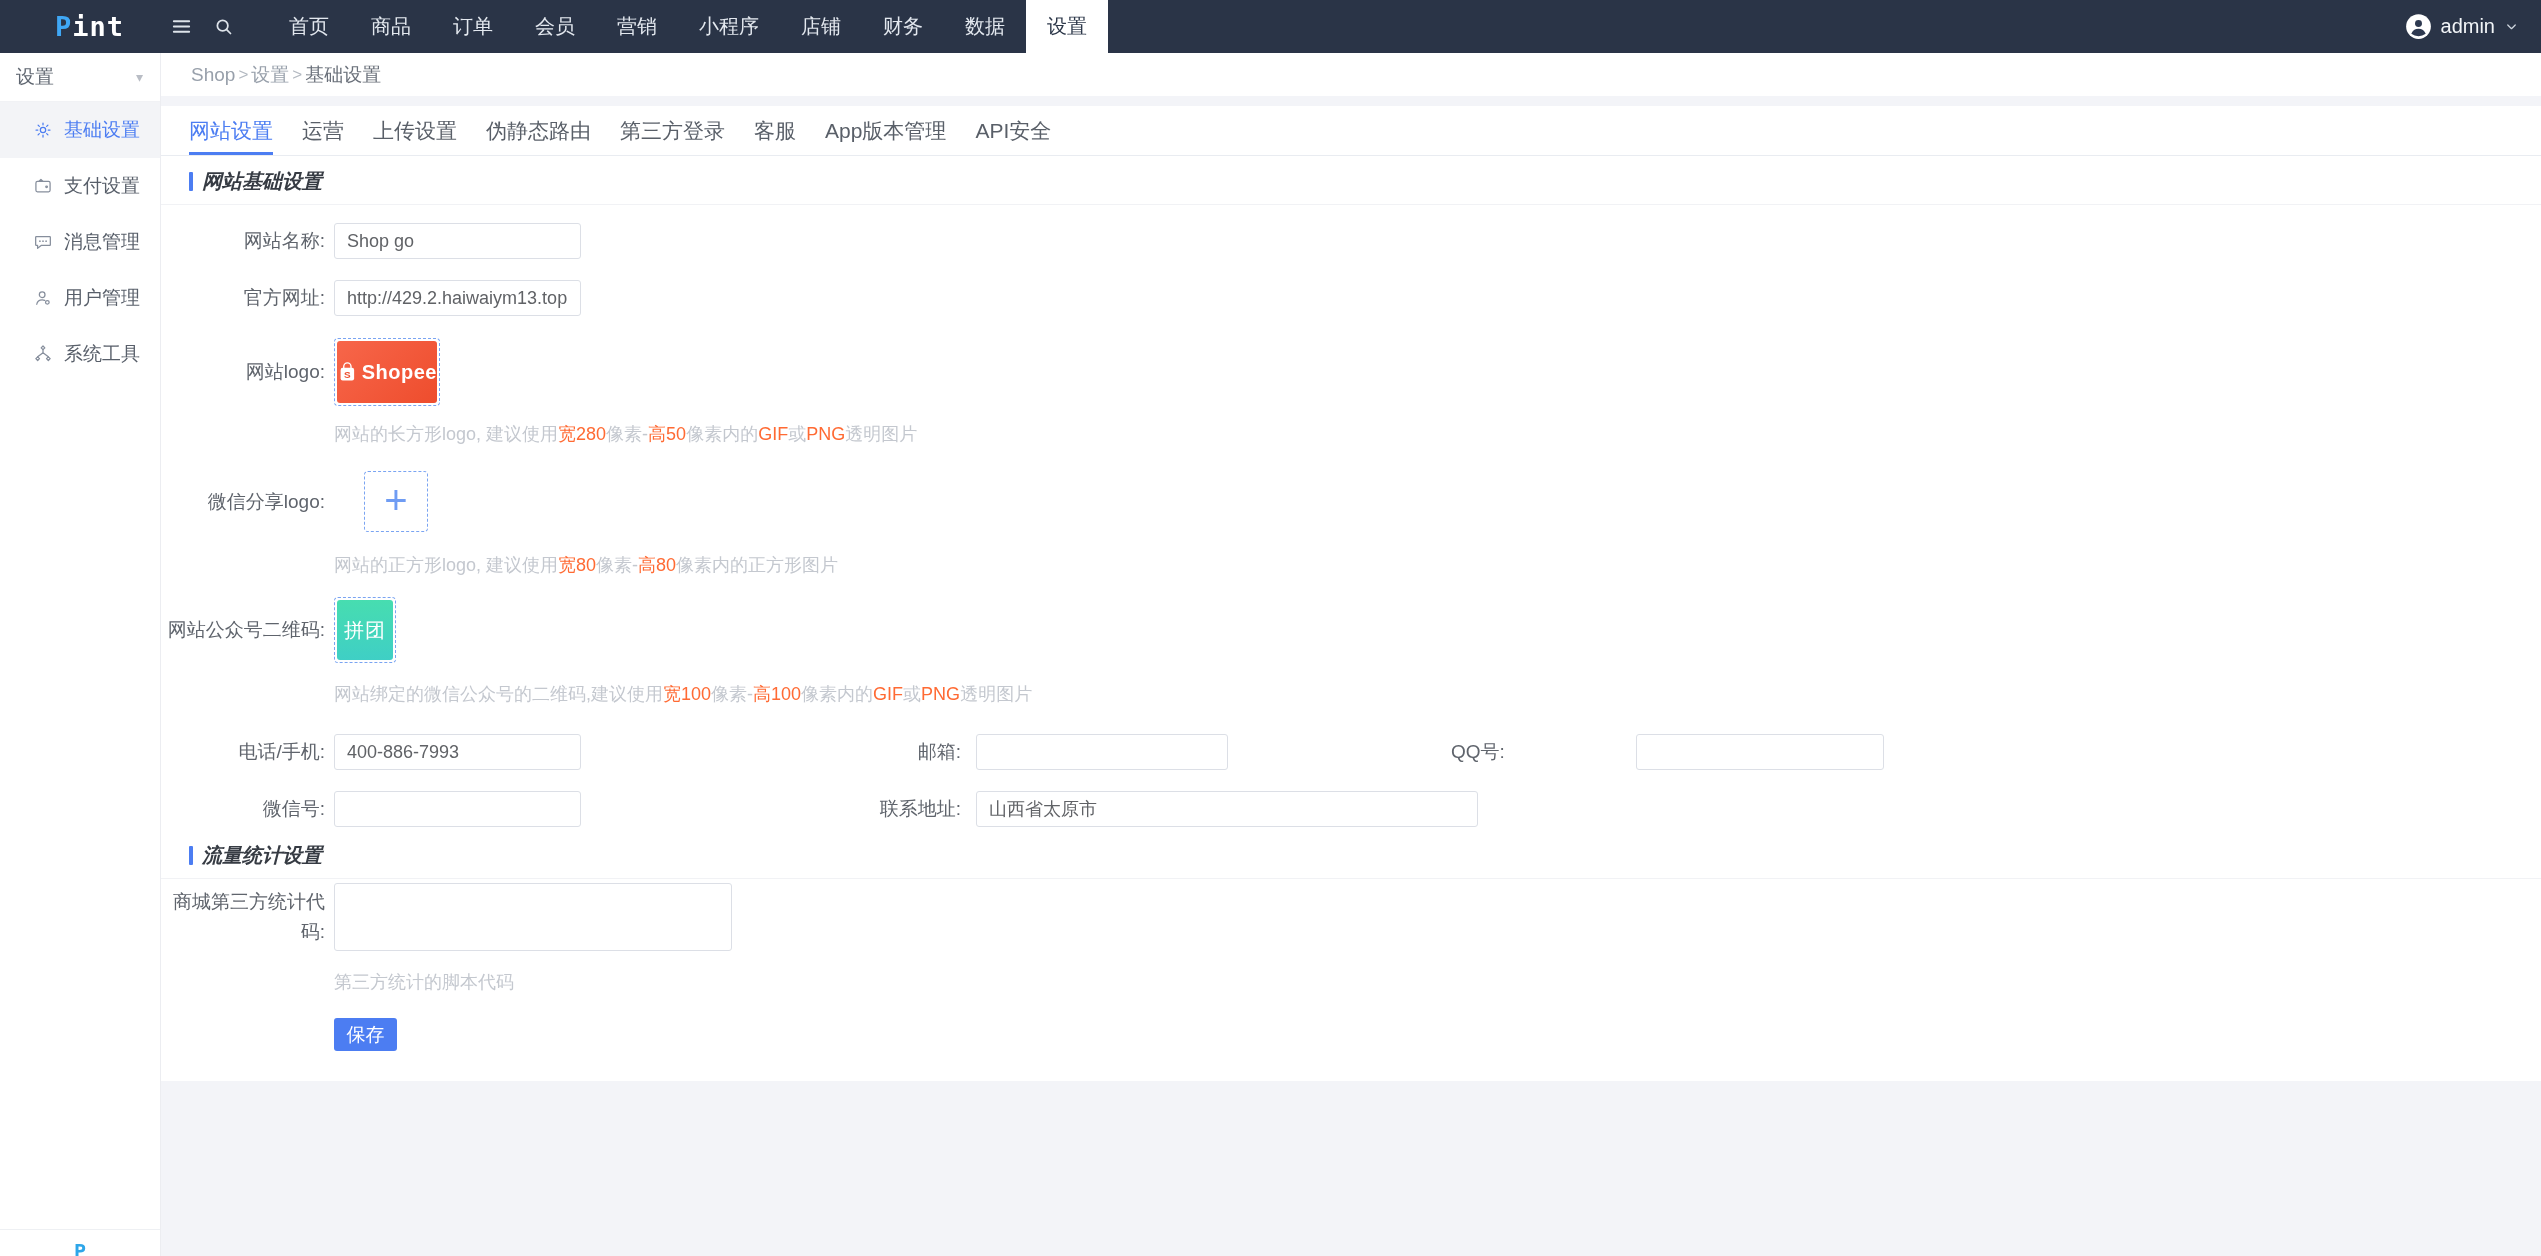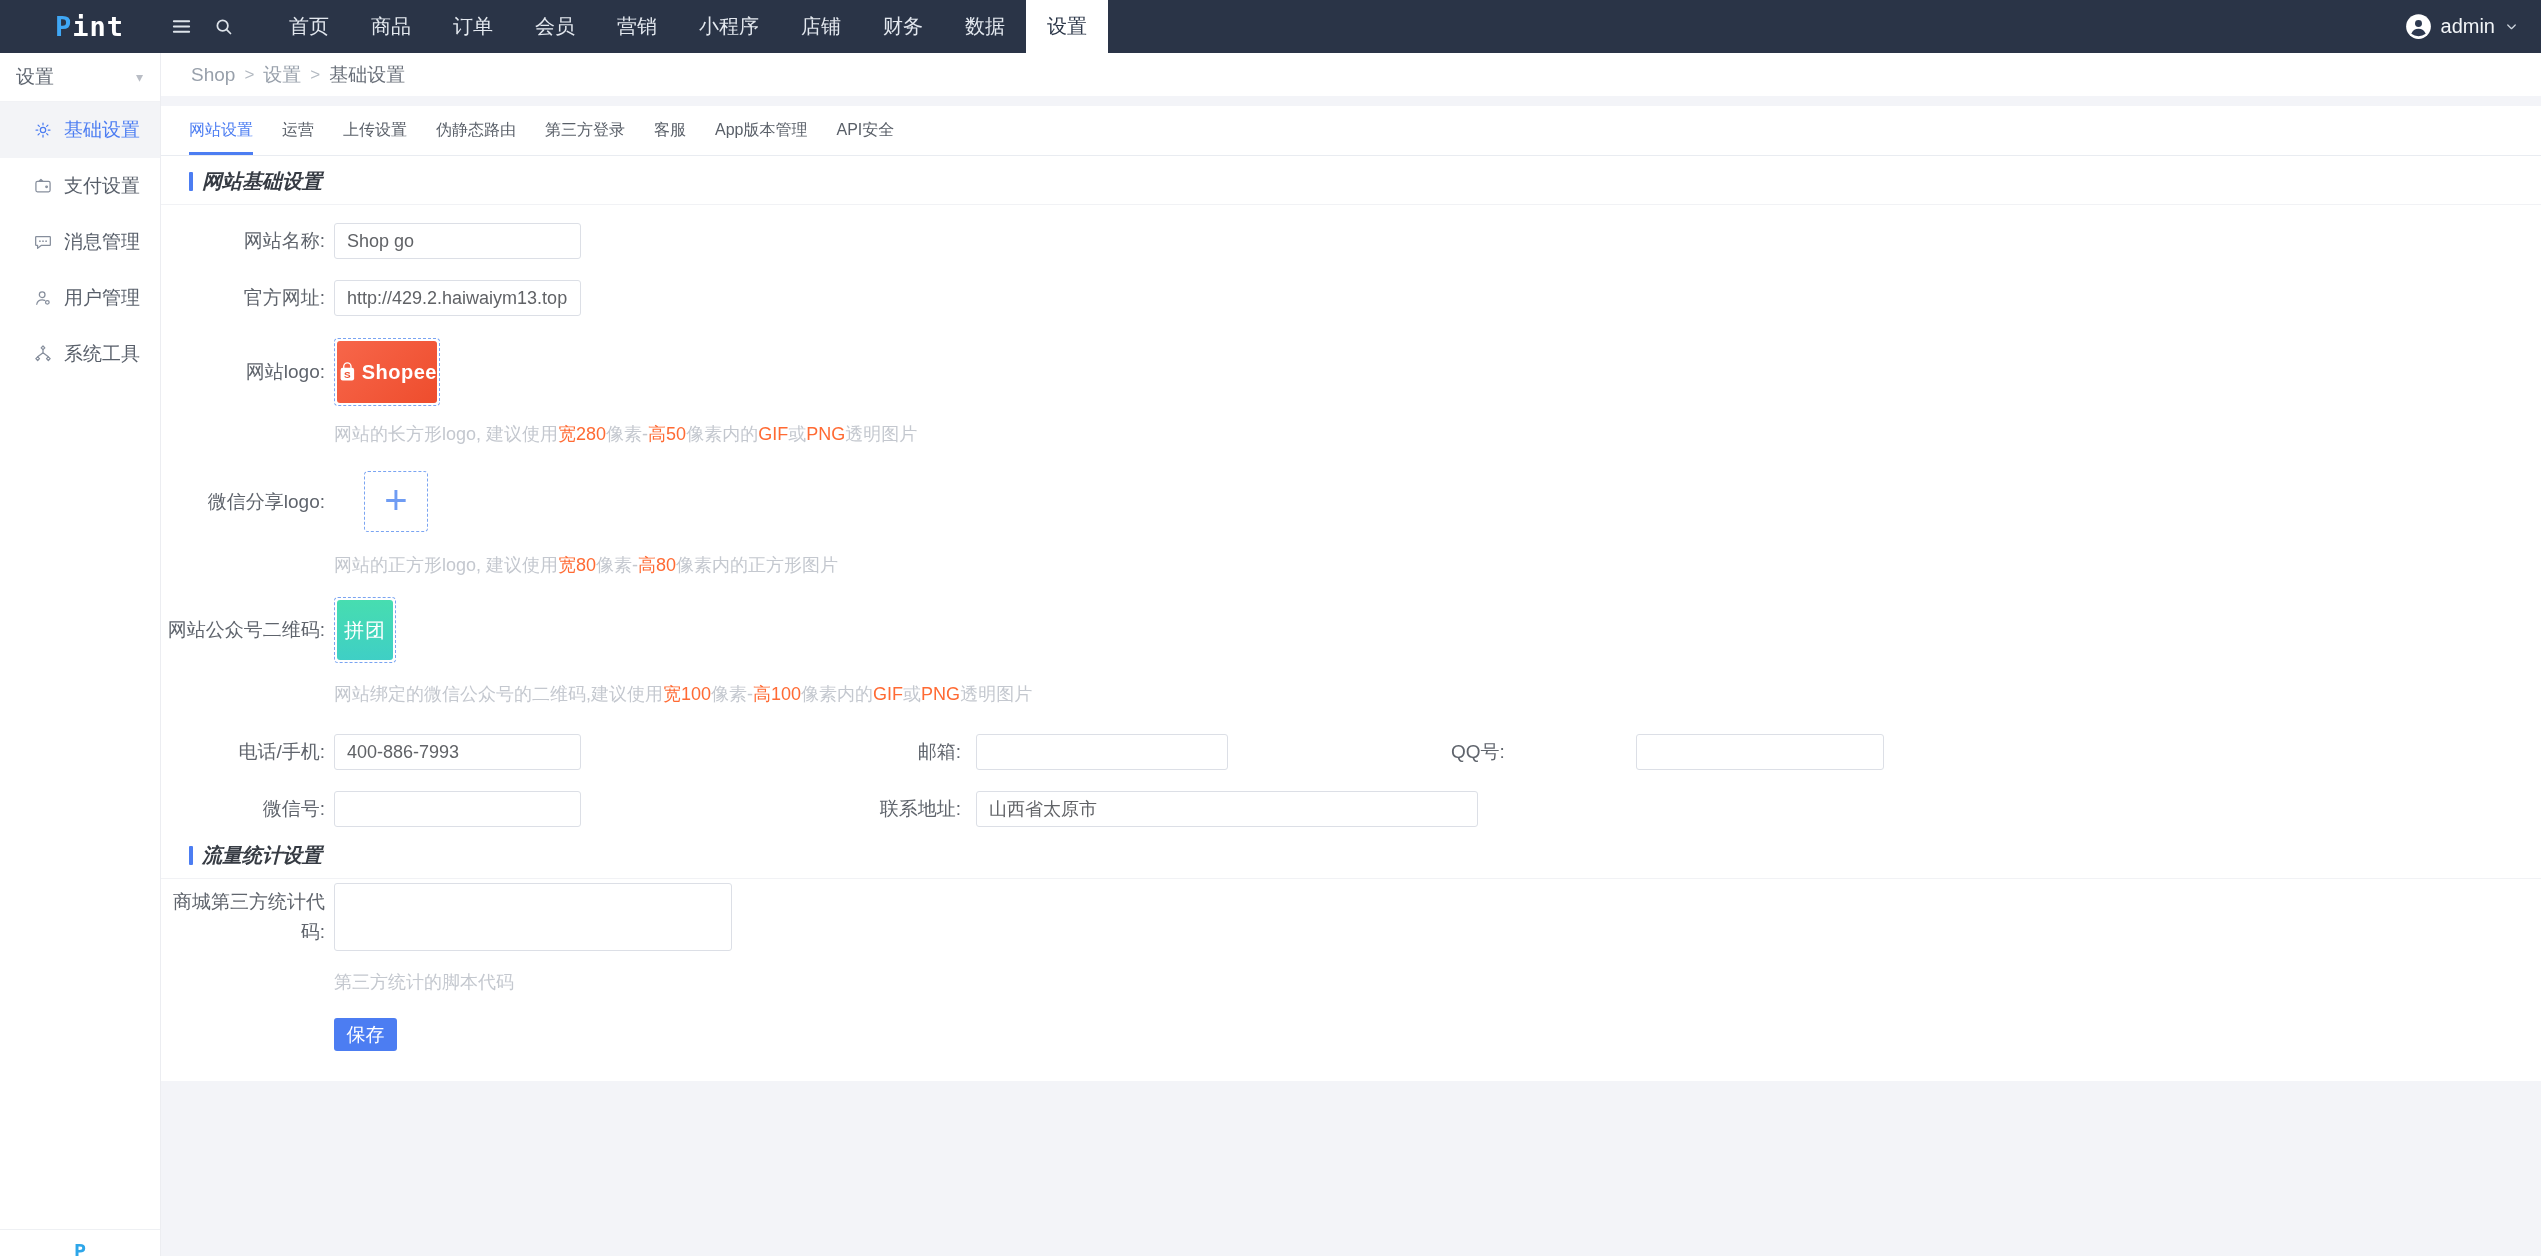--- a/index.html
+++ b/index.html
@@ -30,30 +30,30 @@
   .sidebar-header .tri{color:#b9bdc5;font-size:14px;}
   .side-item{height:56px;display:flex;align-items:center;padding-left:33px;gap:11px;font-size:19px;color:#585f6a;cursor:pointer;}
   .side-item svg{width:20px;height:20px;stroke:#868e9c;fill:none;stroke-width:1.5;stroke-linecap:round;stroke-linejoin:round;flex-shrink:0;}
   .side-item.active{background:#f3f4f7;color:var(--accent);}
   .side-item.active svg{stroke:var(--accent);}
   .sidebar-footer{position:absolute;left:0;right:0;bottom:0;height:27px;border-top:1px solid #eef0f3;display:flex;justify-content:center;}
   .p-logo{font-family:"DejaVu Sans Mono",monospace;font-weight:bold;font-size:20px;color:#2ea6e9;margin-top:9px;}
 
   
   .main{position:absolute;top:53px;left:161px;right:0;bottom:0;}
-  .breadcrumb{height:43px;background:#fff;display:flex;align-items:center;padding-left:30px;gap:9px;font-size:19px;color:#98a0ab;}
+  .breadcrumb{height:43px;background:#fff;display:flex;align-items:center;padding-left:30px;gap:3px;font-size:19px;color:#98a0ab;}
   .breadcrumb .sep{color:#b3b9c1;font-size:17px;}
   .breadcrumb .cur{color:#6a707a;}
   .breadcrumb .bc-link{cursor:pointer;}
   .gapband{height:10px;}
   .card{background:#fff;min-height:975px;padding-bottom:20px;}
 
   
   .tabs{height:50px;display:flex;gap:29px;padding-left:28px;border-bottom:1px solid #e9ecf1;}
-  .tab{display:flex;align-items:center;position:relative;font-size:16px;color:#595f68;cursor:pointer;white-space:nowrap;}
+  .tab{display:flex;align-items:center;position:relative;font-size:21px;color:#595f68;cursor:pointer;white-space:nowrap;}
   .tab.active{color:var(--accent);}
   .tab.active::after{content:"";position:absolute;left:0;right:0;bottom:0;height:3px;background:var(--accent);}
 
   
   .section-header{display:flex;align-items:center;gap:9px;padding:0 0 9px 28px;border-bottom:1px solid #f1f2f5;font-size:20px;font-weight:bold;color:#363b43;font-style:italic;}
   .section-header .bar{width:4px;height:19px;background:var(--accent);border-radius:1px;}
 
   
   .frow{display:flex;align-items:flex-end;}
   .frow.top{align-items:center;}

